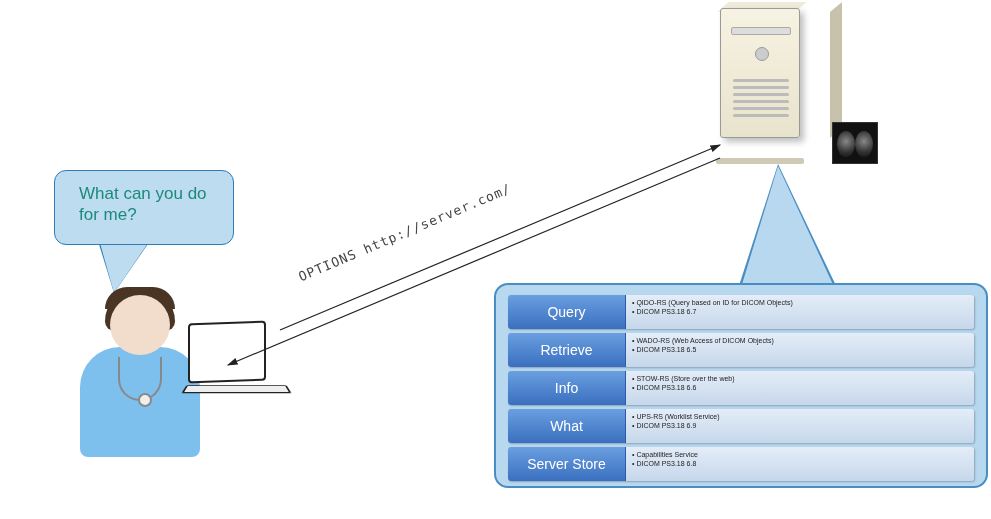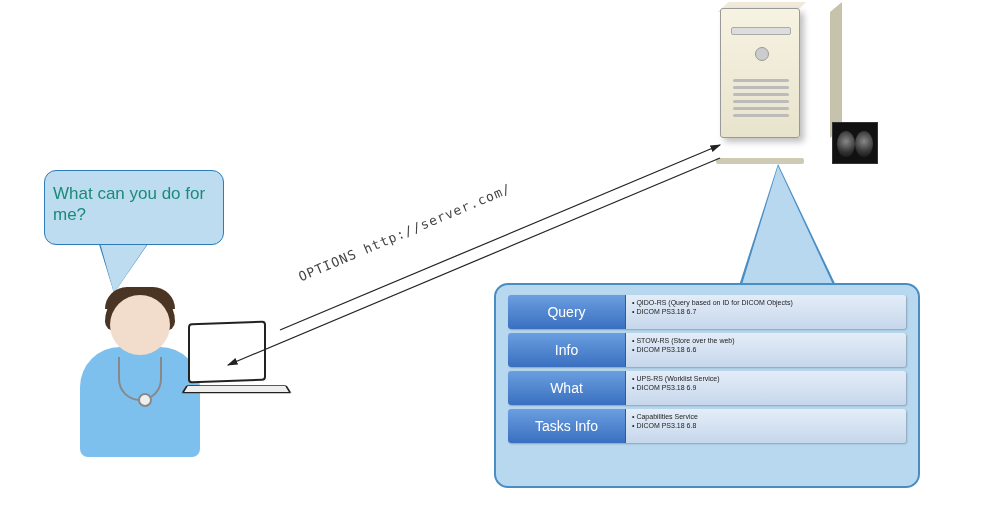--- a/index.html
+++ b/index.html
@@ -1,26 +1,26 @@
 <!DOCTYPE html>
 <html><head>
 <meta charset="utf-8">
 <style>
   * { box-sizing: border-box; margin: 0; padding: 0; }
   body { width: 991px; height: 519px; position: relative; font-family: "Segoe UI", Arial, sans-serif; background: #fff; overflow: hidden; }
 
   
   .speech-bubble {
     position: absolute;
-    left: 44px; top: 170px;
+    left: 54px; top: 170px;
     width: 180px; height: 75px;
     background: #bedcf0;
     border: 1.5px solid #2e7bb8;
     border-radius: 12px;
-    padding: 12px 8px;
+    padding: 12px 24px;
     color: #1b8a7a;
     font-size: 17px;
     line-height: 1.25;
     font-family: "Trebuchet MS", sans-serif;
   }
   .speech-tail {
     position: absolute;
     left: 100px; top: 243px;
     width: 0; height: 0;
     border-left: 14px solid transparent;
@@ -62,21 +62,21 @@
   .server .foot { position:absolute; bottom:-6px; width:88px; height:6px; left:-4px; background:#cfcab6; border-radius:2px; }
 
   
   .scan { position:absolute; left:832px; top:122px; width:46px; height:42px; background:#111; border:1px solid #333; }
   .scan::before, .scan::after { content:""; position:absolute; background: radial-gradient(circle at 50% 40%, #888 0%, #333 60%, #111 100%); width:18px; height:26px; border-radius:50%; top:8px; }
   .scan::before { left:4px; }
   .scan::after { right:4px; }
 
   
   .big-callout {
-    position:absolute; left:494px; top:283px; width:426px; height:205px;
+    position:absolute; left:494px; top:283px; width:494px; height:205px;
     background:#b8d8ef; border:2px solid #4a8dc3; border-radius:14px;
     padding: 10px 12px;
   }
   .big-callout-tail {
     position:absolute; left:740px; top:166px;
     width:0; height:0;
     border-left: 38px solid transparent;
     border-right: 58px solid transparent;
     border-bottom: 125px solid #b8d8ef;
   }
@@ -152,33 +152,40 @@
 <div class="big-callout-tail"></div>
 <div class="big-callout">
   <div class="cap-row">
     <div class="cap-label">Query</div>
     <div class="cap-details">
       <div class="bullet">QIDO-RS (Query based on ID for DICOM Objects)</div>
       <div class="bullet">DICOM PS3.18 6.7</div>
     </div>
   </div>
   <div class="cap-row">
+    <div class="cap-label">Retrieve</div>
+    <div class="cap-details">
+      <div class="bullet">WADO-RS (Web Access of DICOM Objects)</div>
+      <div class="bullet">DICOM PS3.18 6.5</div>
+    </div>
+  </div>
+  <div class="cap-row">
     <div class="cap-label">Info</div>
     <div class="cap-details">
       <div class="bullet">STOW-RS (Store over the web)</div>
       <div class="bullet">DICOM PS3.18 6.6</div>
     </div>
   </div>
   <div class="cap-row">
     <div class="cap-label">What</div>
     <div class="cap-details">
       <div class="bullet">UPS-RS (Worklist Service)</div>
       <div class="bullet">DICOM PS3.18 6.9</div>
     </div>
   </div>
   <div class="cap-row">
-    <div class="cap-label">Tasks Info</div>
+    <div class="cap-label">Server Store</div>
     <div class="cap-details">
       <div class="bullet">Capabilities Service</div>
       <div class="bullet">DICOM PS3.18 6.8</div>
     </div>
   </div>
 </div>
 
 </body></html>

